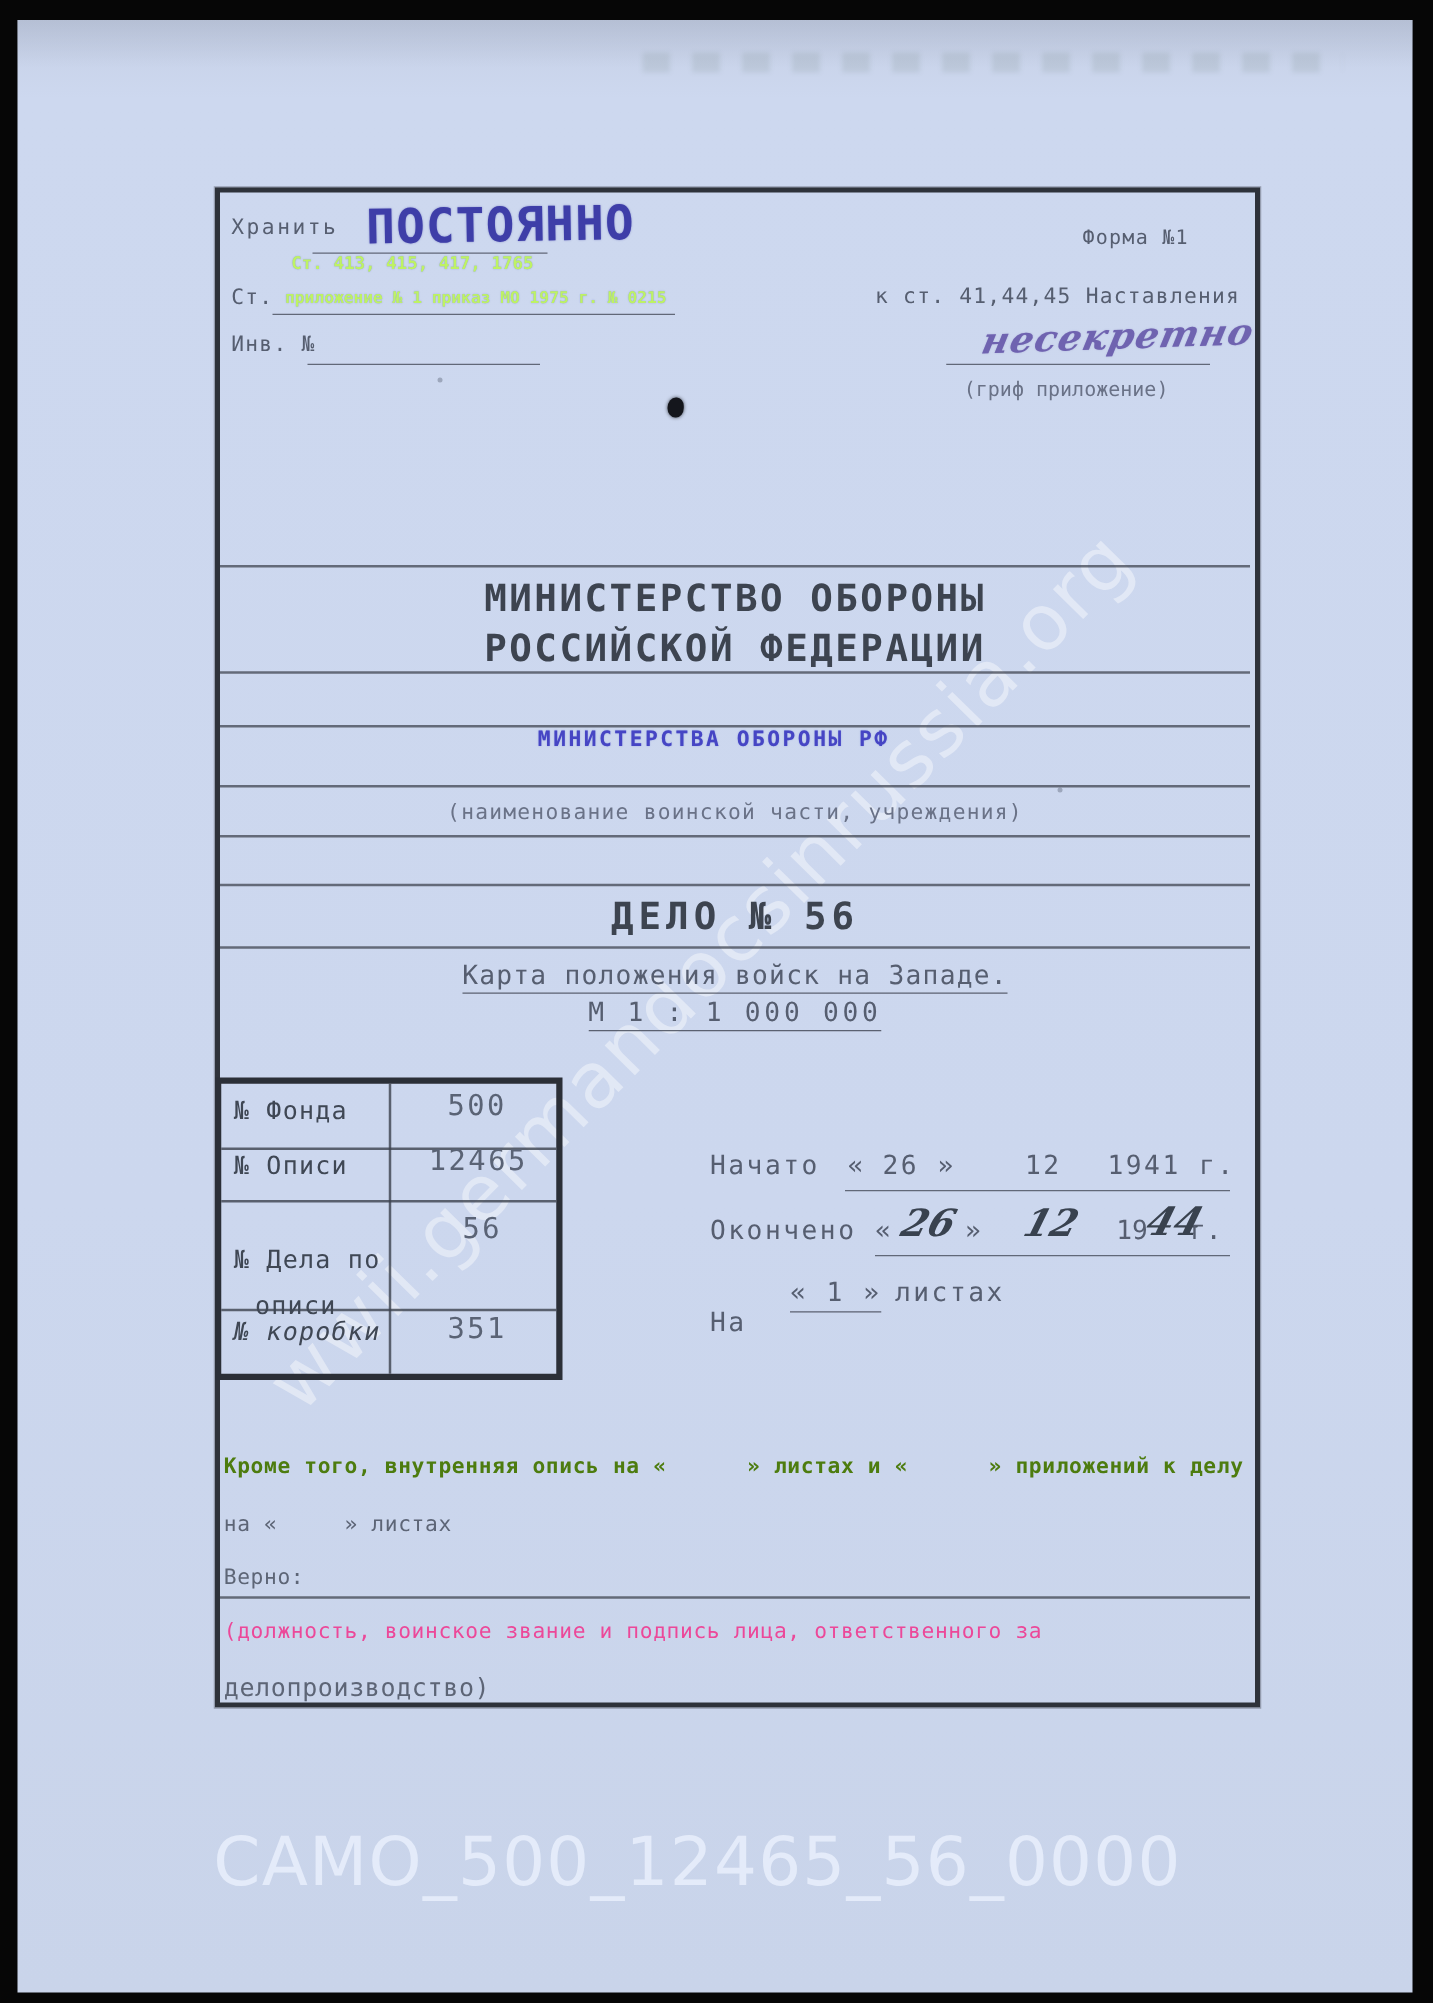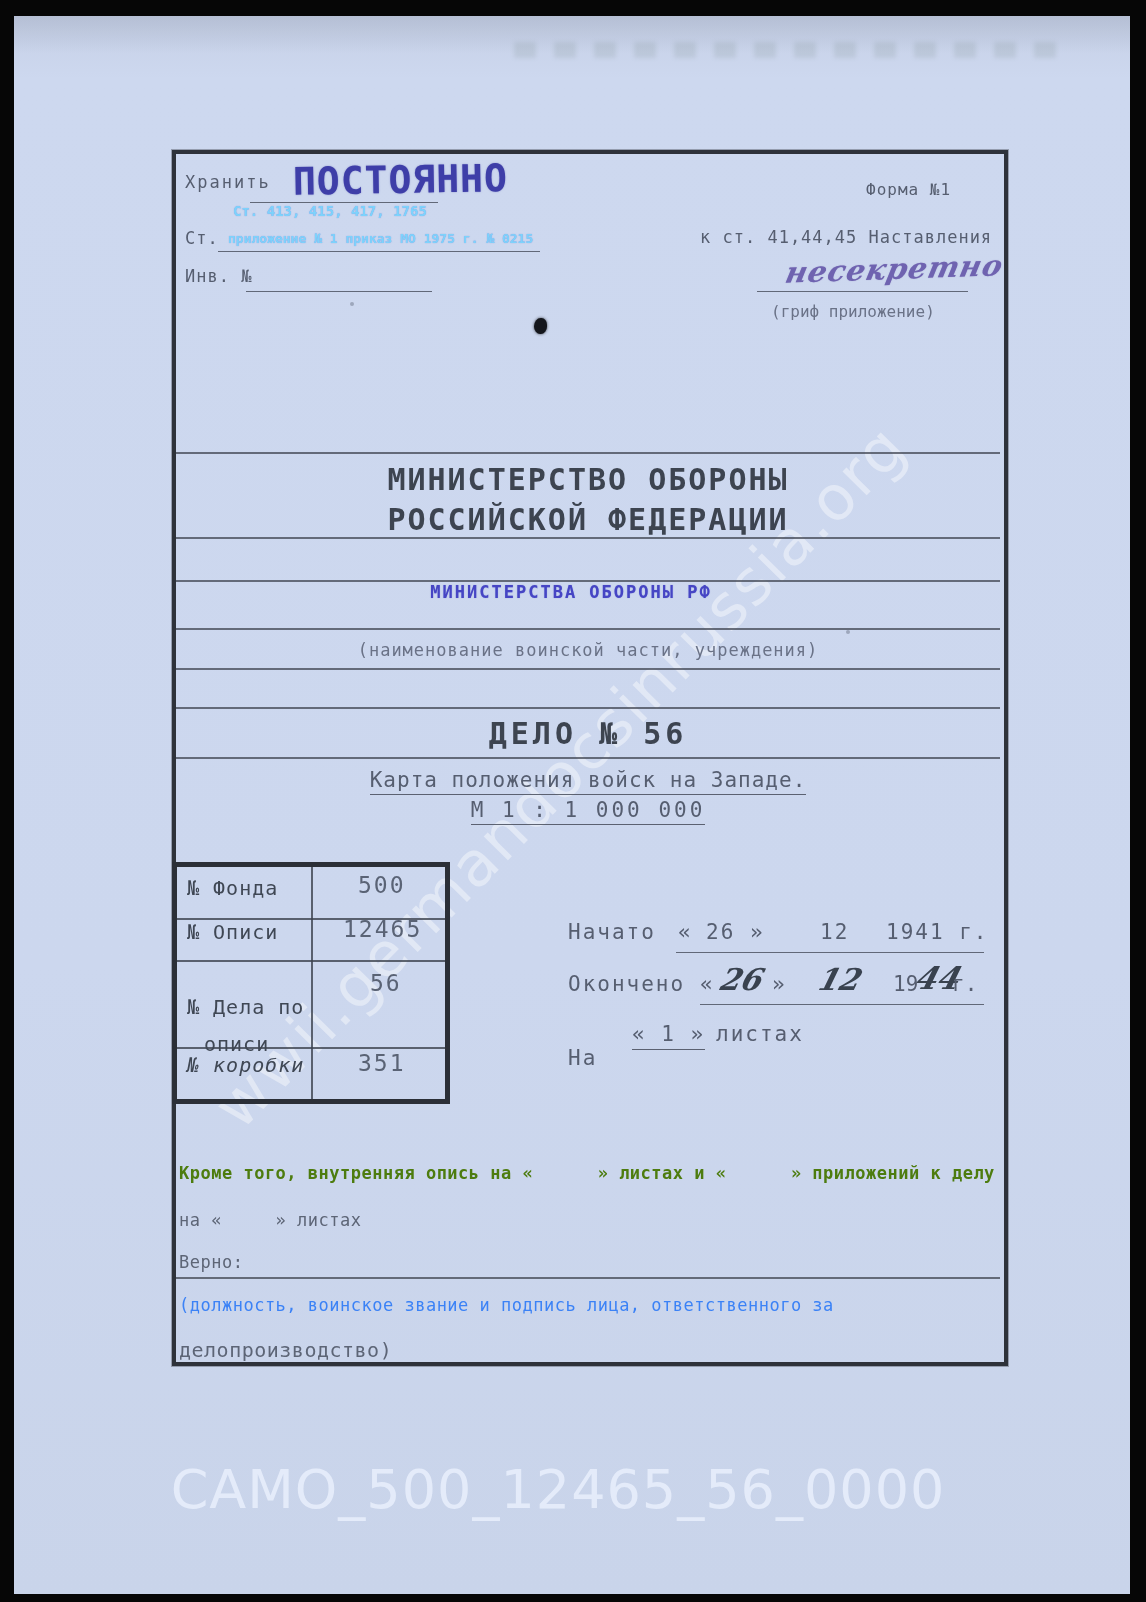--- a/index.html
+++ b/index.html
@@ -23,21 +23,21 @@
   .frame{
     position:absolute;left:172px;top:150px;width:828px;height:1208px;
     border:4px solid #2e323a;box-shadow:0 0 0 1px rgba(46,50,58,.35);
   }
   .rule{position:absolute;height:0;border-top:2px solid rgba(64,70,82,.75);}
   .uline{position:absolute;height:0;border-top:1.6px solid rgba(70,76,90,.8);}
   .typed{color:#59617299;white-space:pre;}
   .t1{color:#565e70;white-space:pre;}
   .t-dark{color:#3d4450;white-space:pre;}
   .caption{color:#6a7287;white-space:pre;}
-  .stamp-blue{color:#7dd3fc;font-weight:bold;white-space:pre;text-shadow:0 0 1px rgba(78,94,208,.6);}
+  .stamp-blue{color:#bef264;font-weight:bold;white-space:pre;text-shadow:0 0 1px rgba(78,94,208,.6);}
   .stamp-violet{color:#3e3ea8;font-weight:bold;white-space:pre;text-shadow:0 0 1.5px rgba(62,62,168,.55);}
   .hand{font-family:"DejaVu Serif", serif;font-style:italic;font-weight:bold;}
   .hand-purple{color:#6f63b0;text-shadow:0 0 1px rgba(111,99,176,.5);}
   .hand-ink{color:#39424f;}
   .center-line{position:absolute;left:176px;width:824px;text-align:center;}
   .wm-diag{
     position:absolute;left:40px;top:740px;width:1040px;text-align:center;
     transform:rotate(-45.5deg);transform-origin:center;
     font-family:"DejaVu Sans", sans-serif;font-size:62px;letter-spacing:2px;
     color:rgba(255,255,255,0.42);white-space:pre;
@@ -152,16 +152,16 @@
 <div class="uline" style="left:700px;top:1004px;width:284px;"></div>
 
 <span class="abs t1" style="left:568px;top:1046px;font-size:21px;letter-spacing:2px;">На</span>
 <span class="abs t1" style="left:632px;top:1022px;font-size:21px;letter-spacing:2px;border-bottom:1.8px solid rgba(70,76,90,.85);padding-bottom:3px;">« 1 »</span>
 <span class="abs t1" style="left:716px;top:1022px;font-size:21px;letter-spacing:2px;">листах</span>
 
 <span class="abs typed" style="left:179px;top:1163px;font-size:17px;color:#4d7c0f;letter-spacing:0.5px;font-weight:bold;">Кроме того, внутренняя опись на «      » листах и «      » приложений к делу</span>
 <span class="abs typed" style="left:179px;top:1210px;font-size:17px;color:#5d6576;letter-spacing:0.5px;">на «     » листах</span>
 <span class="abs typed" style="left:179px;top:1252px;font-size:17px;color:#5d6576;letter-spacing:0.5px;">Верно:</span>
 <div class="rule" style="left:176px;top:1277px;width:824px;"></div>
-<span class="abs typed" style="left:179px;top:1295px;font-size:17px;color:#3b82f6;letter-spacing:0.5px;">(должность, воинское звание и подпись лица, ответственного за</span>
+<span class="abs typed" style="left:179px;top:1295px;font-size:17px;color:#ec4899;letter-spacing:0.5px;">(должность, воинское звание и подпись лица, ответственного за</span>
 <span class="abs typed" style="left:179px;top:1338px;font-size:20px;color:#5d6576;letter-spacing:0.5px;">делопроизводство)</span>
 
 <div class="wm-file">САМО_500_12465_56_0000</div>
 
 </body></html>

